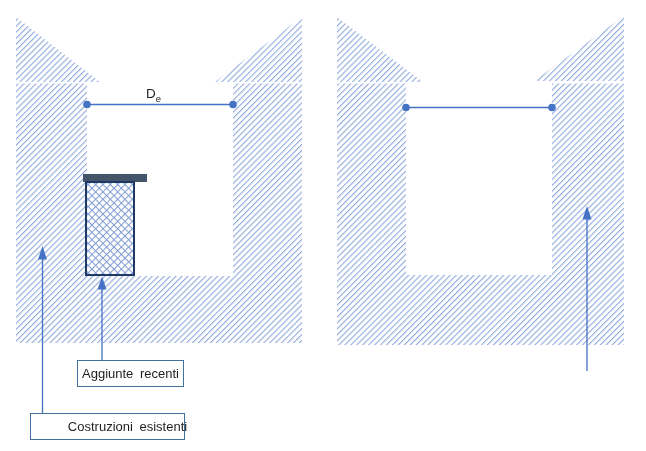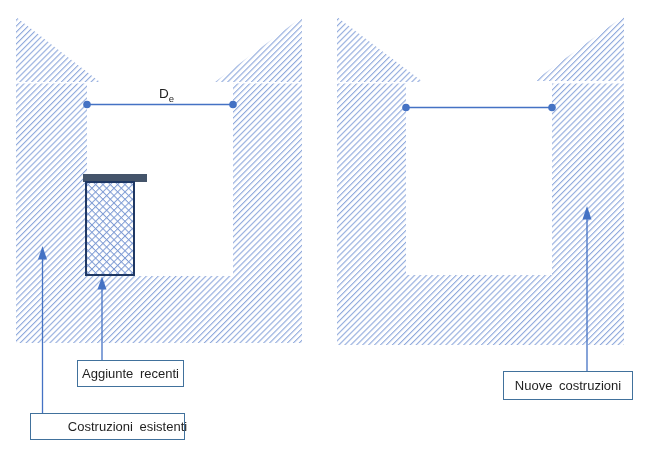--- a/index.html
+++ b/index.html
@@ -15,21 +15,21 @@
 
   .hatched   { fill: url(#hatch); stroke: none; }
   .building  { fill: url(#crosshatch); stroke: #1F3864; stroke-width: 2; }
   .roof      { stroke: none; }
   .leader    { stroke: #4472C4; stroke-width: 1.3; }
   .arrow     { stroke: none; }
   .dimline   { stroke: #4472C4; stroke-width: 1.6; }
 
   .dim-label {
     position: absolute;
-    text-align: right;
+    text-align: left;
     font-size: 13.5px;
     color: #1f1f1f;
     line-height: 16px;
     white-space: nowrap;
   }
   .dim-label sub { font-size: 9.5px; line-height: 0; }
   .dim-label .op { margin: 0 4px; }
 
   .callout {
     position: absolute;
@@ -102,17 +102,14 @@
 
 
   <div class="callout" style="left:77px; top:360px; width:107px; height:27px;">
     <span>Aggiunte recenti</span>
   </div>
 
   <div class="callout" style="left:30px; top:413px; width:155px; height:27px;padding-left:40px;">
     <span>Costruzioni esistenti</span>
   </div>
 
-  <div class="callout" style="left:503px; top:371px; width:130px; height:29px;">
-    <span>Nuove costruzioni</span>
-  </div>
 
 </div>
 
 </body></html>

